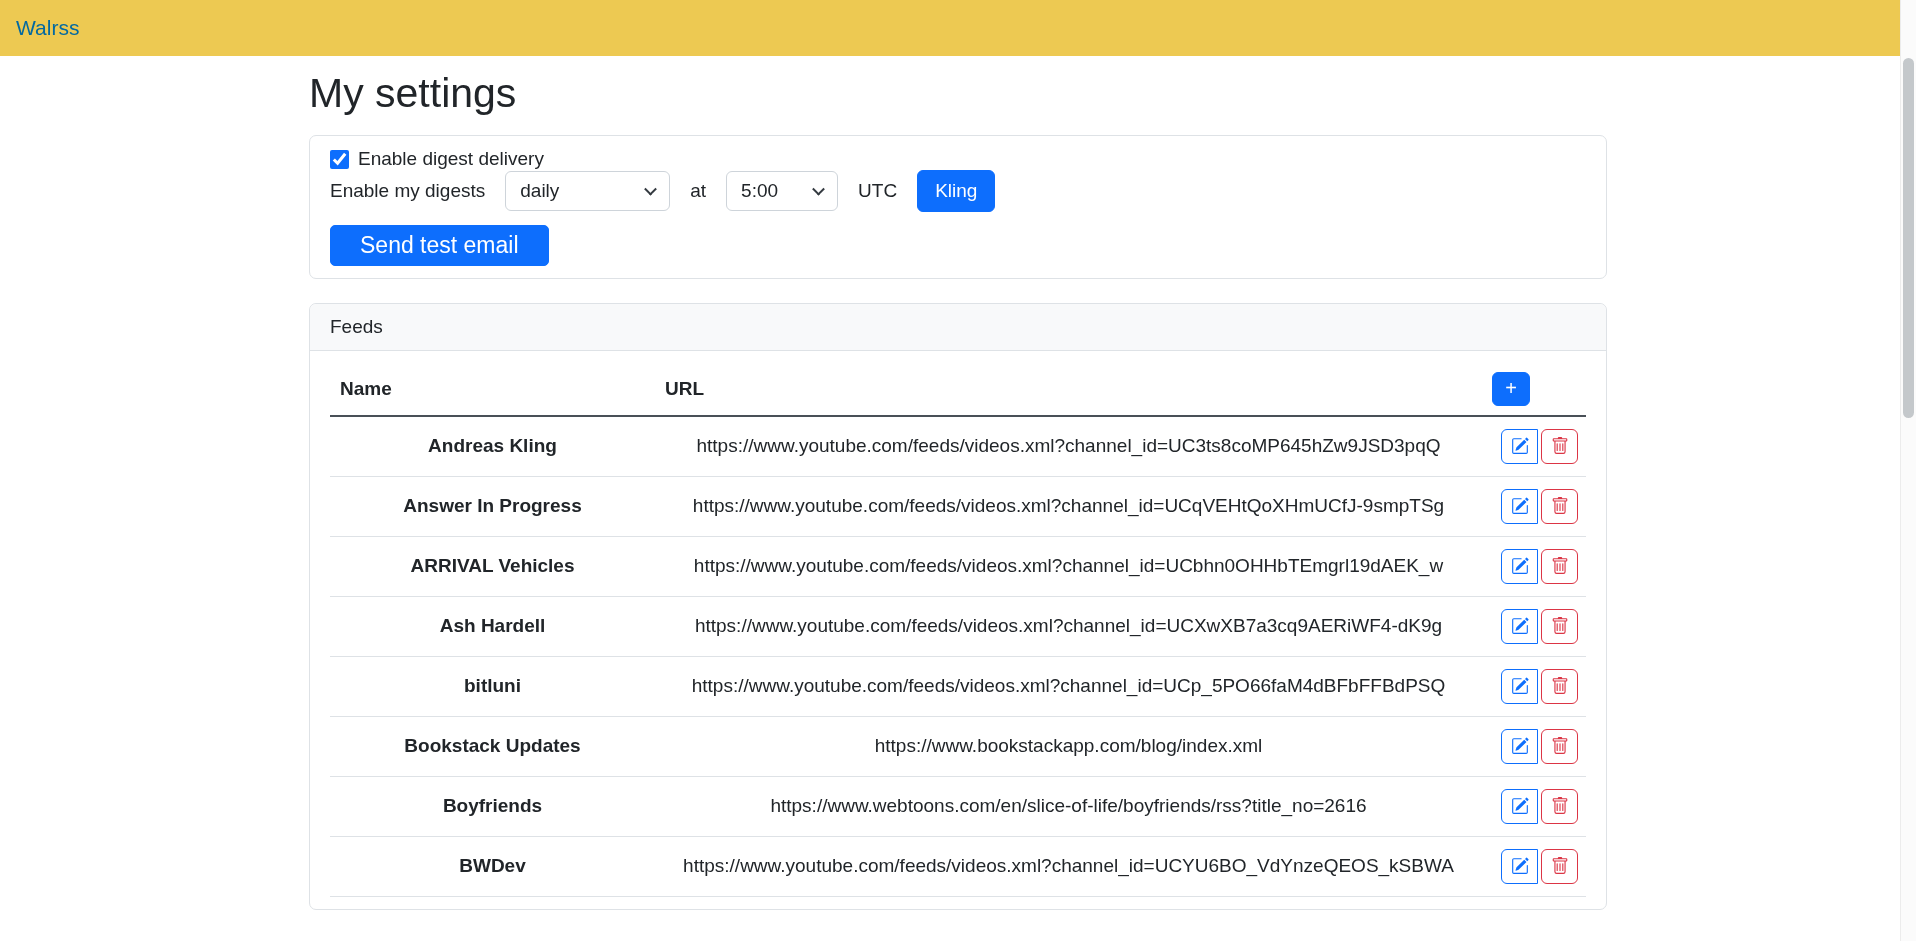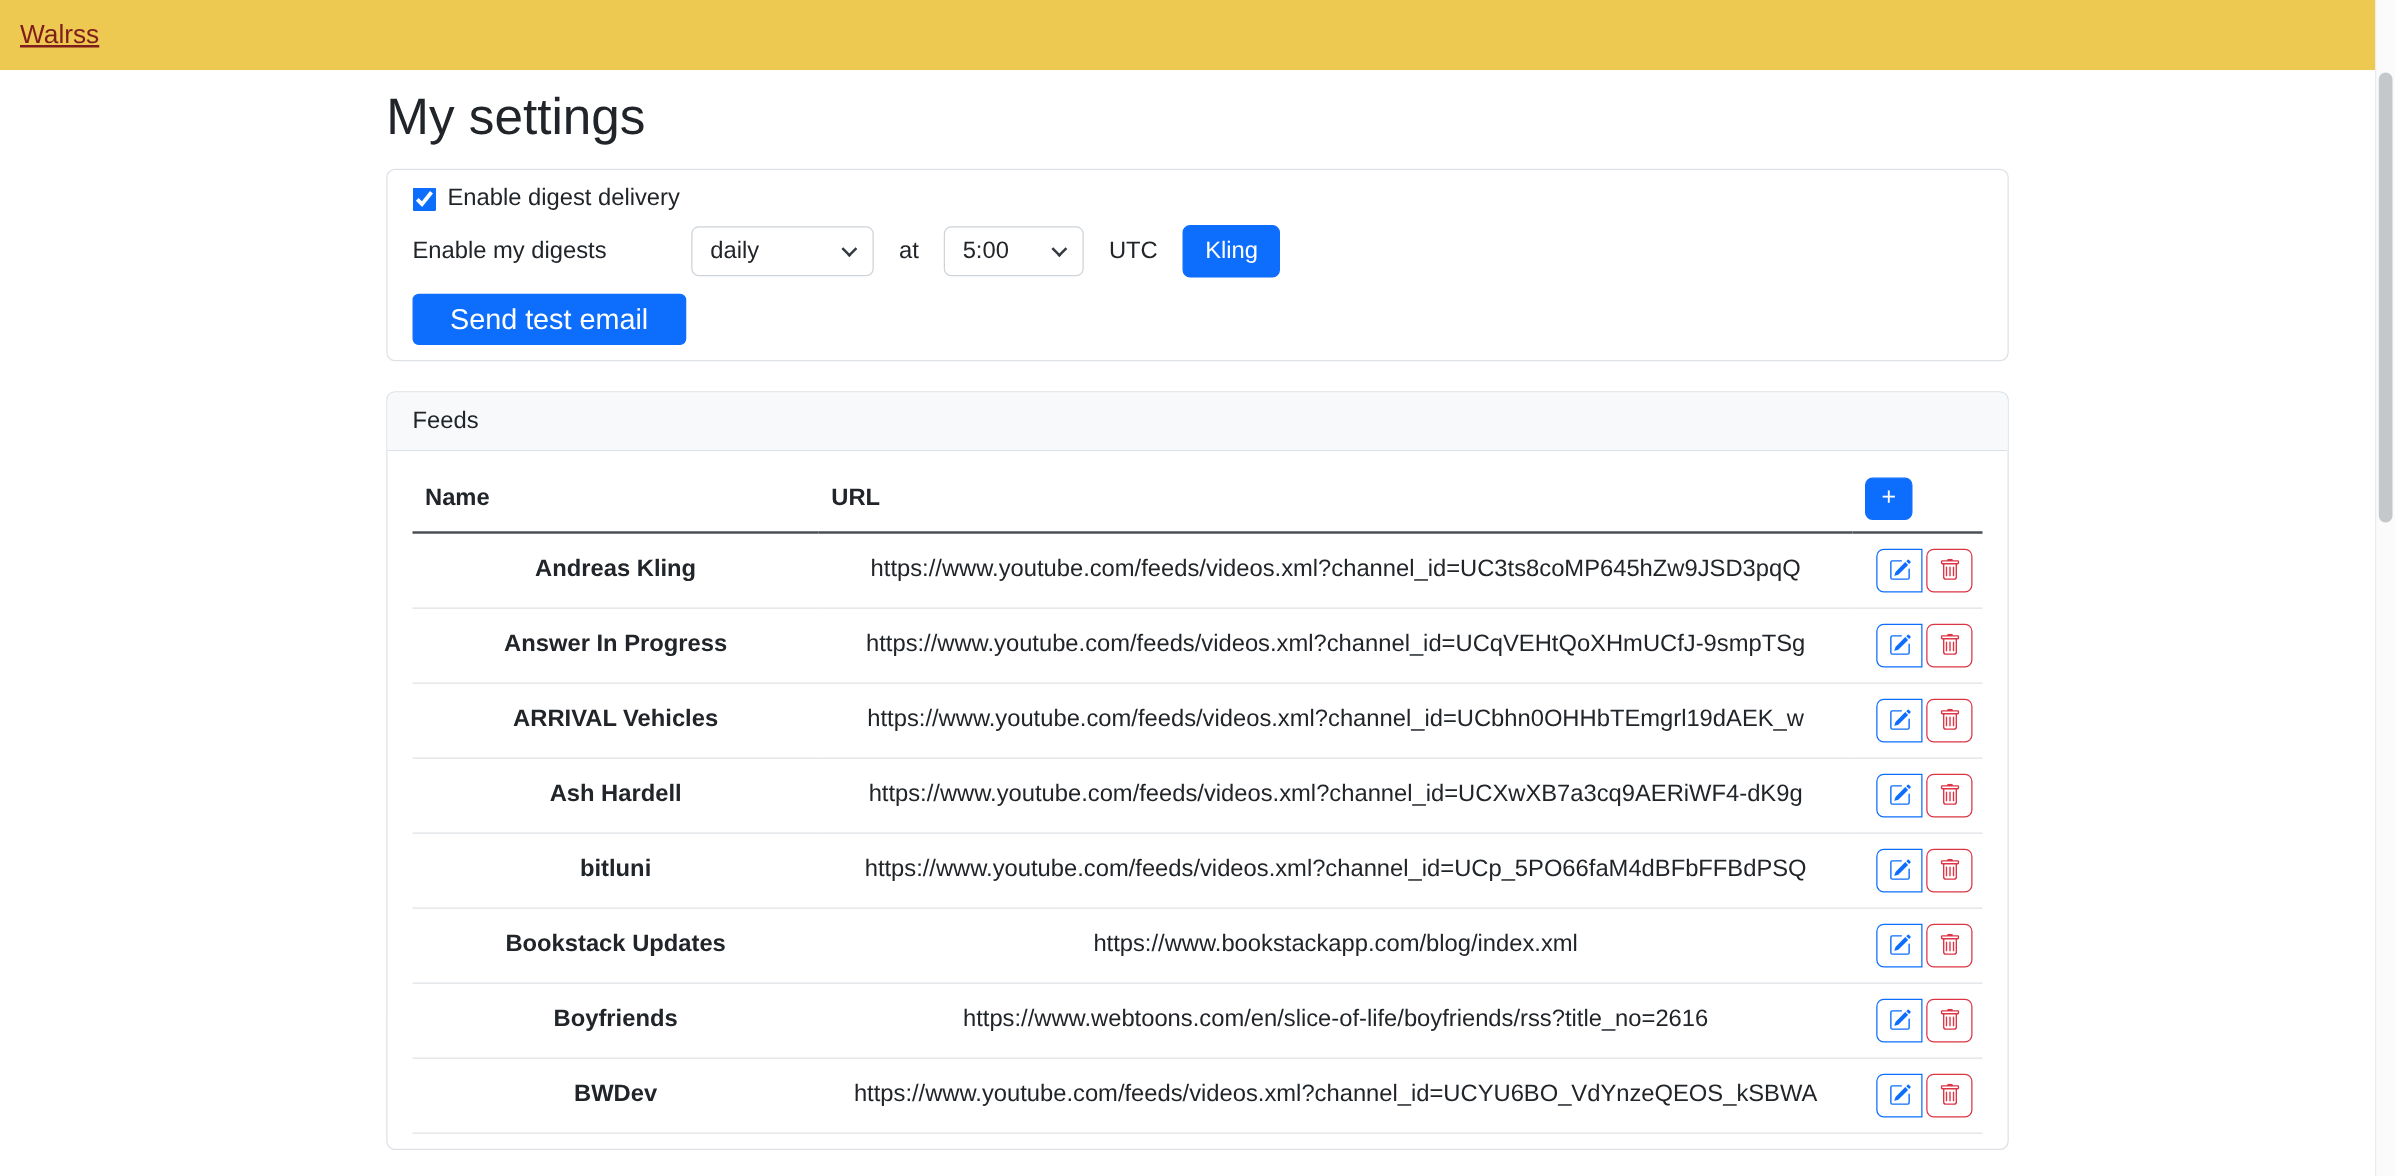--- a/index.html
+++ b/index.html
@@ -11,38 +11,38 @@
     --text:#212529;
   }
   *{box-sizing:border-box;}
   html,body{margin:0;padding:0;}
   body{
     width:1916px;height:941px;overflow:hidden;background:#fff;color:var(--text);
     font-family:"Liberation Sans","DejaVu Sans",sans-serif;font-size:19px;
   }
   
   .navbar{height:56px;background:var(--navbar-bg);display:flex;align-items:center;padding:0 16px;}
-  .brand{font-size:21px;color:#7f1d1d;text-decoration:underline;}
+  .brand{font-size:21px;color:#0369a1;}
   
   .container{width:1298px;margin:0 auto;padding-top:14px;}
   .page-title{font-size:41px;font-weight:500;margin:0 0 18px;}
   
   .card{border:1px solid var(--border);border-radius:7px;background:#fff;}
   .schedule-card{margin-bottom:24px;}
   .card-header{background:var(--header-bg);border-bottom:1px solid var(--border);padding:12px 20px;font-size:19px;border-radius:7px 7px 0 0;}
   .card-body{padding:12px 20px;}
   
-  .check-row{display:flex;align-items:center;gap:9px;margin-bottom:10px;}
+  .check-row{display:flex;align-items:center;gap:9px;}
   .check-row input{width:19px;height:19px;margin:0;accent-color:var(--primary);cursor:pointer;}
   .form-row{display:flex;align-items:center;gap:20px;margin-bottom:13px;}
   .select{
     position:relative;border:1px solid #ced4da;border-radius:6px;background:#fff;
     padding:7px 36px 7px 14px;line-height:1.25;cursor:pointer;user-select:none;
   }
-  .select-frequency{width:146px;margin-left:48px;}
+  .select-frequency{width:165px;}
   .select-time{width:112px;}
   .chevron{
     position:absolute;right:14px;top:50%;width:9px;height:9px;
     border-right:2px solid #343a40;border-bottom:2px solid #343a40;
     transform:translateY(-70%) rotate(45deg);
   }
   .btn{
     display:inline-flex;align-items:center;justify-content:center;
     border:1px solid var(--primary);border-radius:6px;background:var(--primary);color:#fff;
     font-family:inherit;font-size:19px;padding:8px 17px;cursor:pointer;line-height:1.25;

